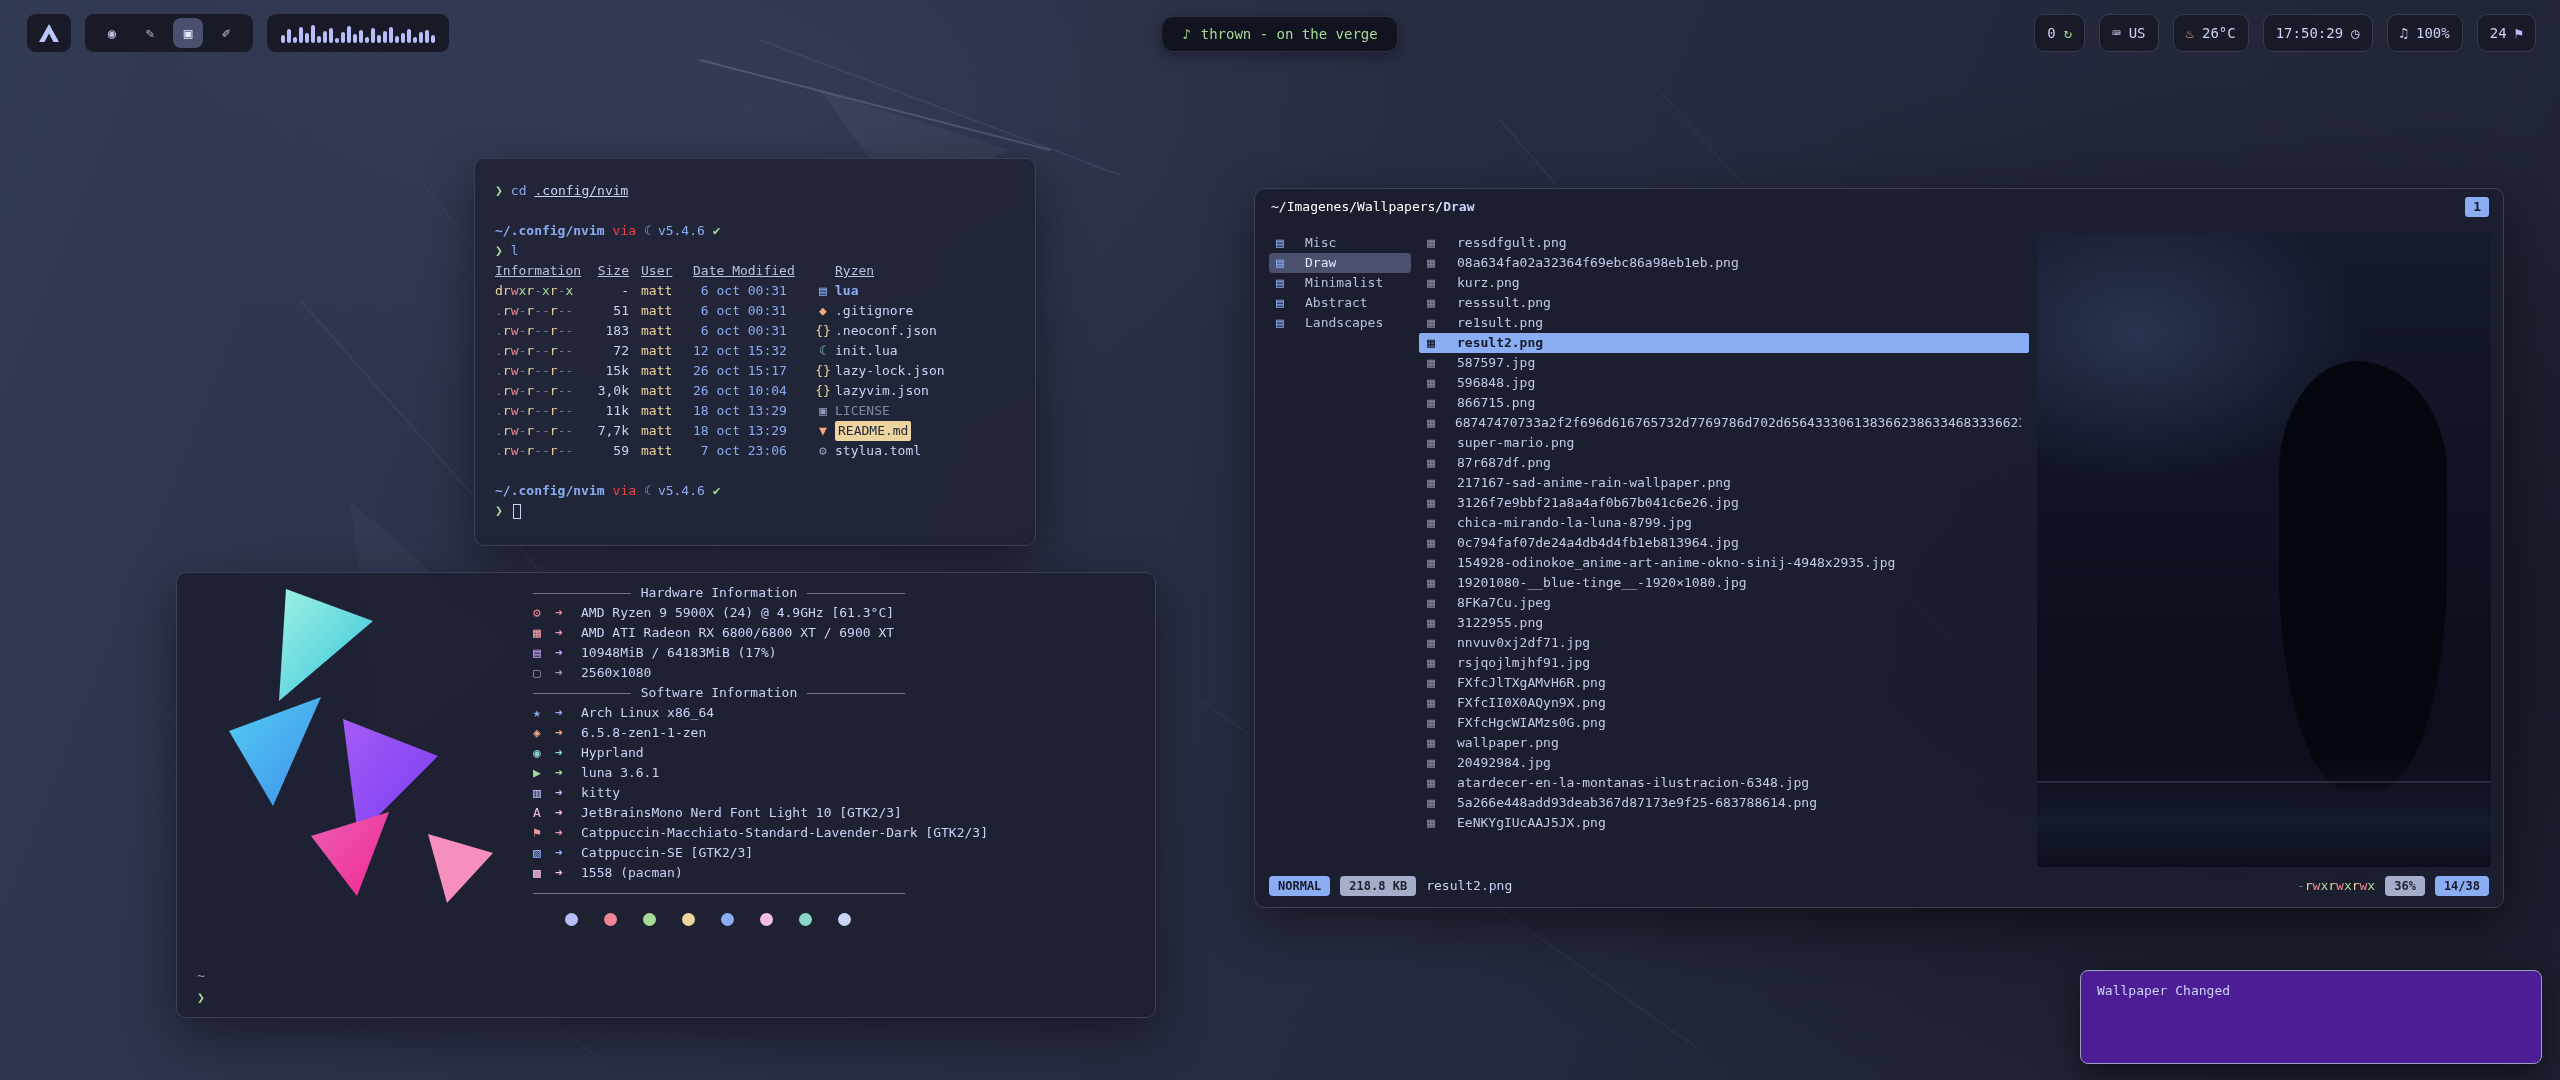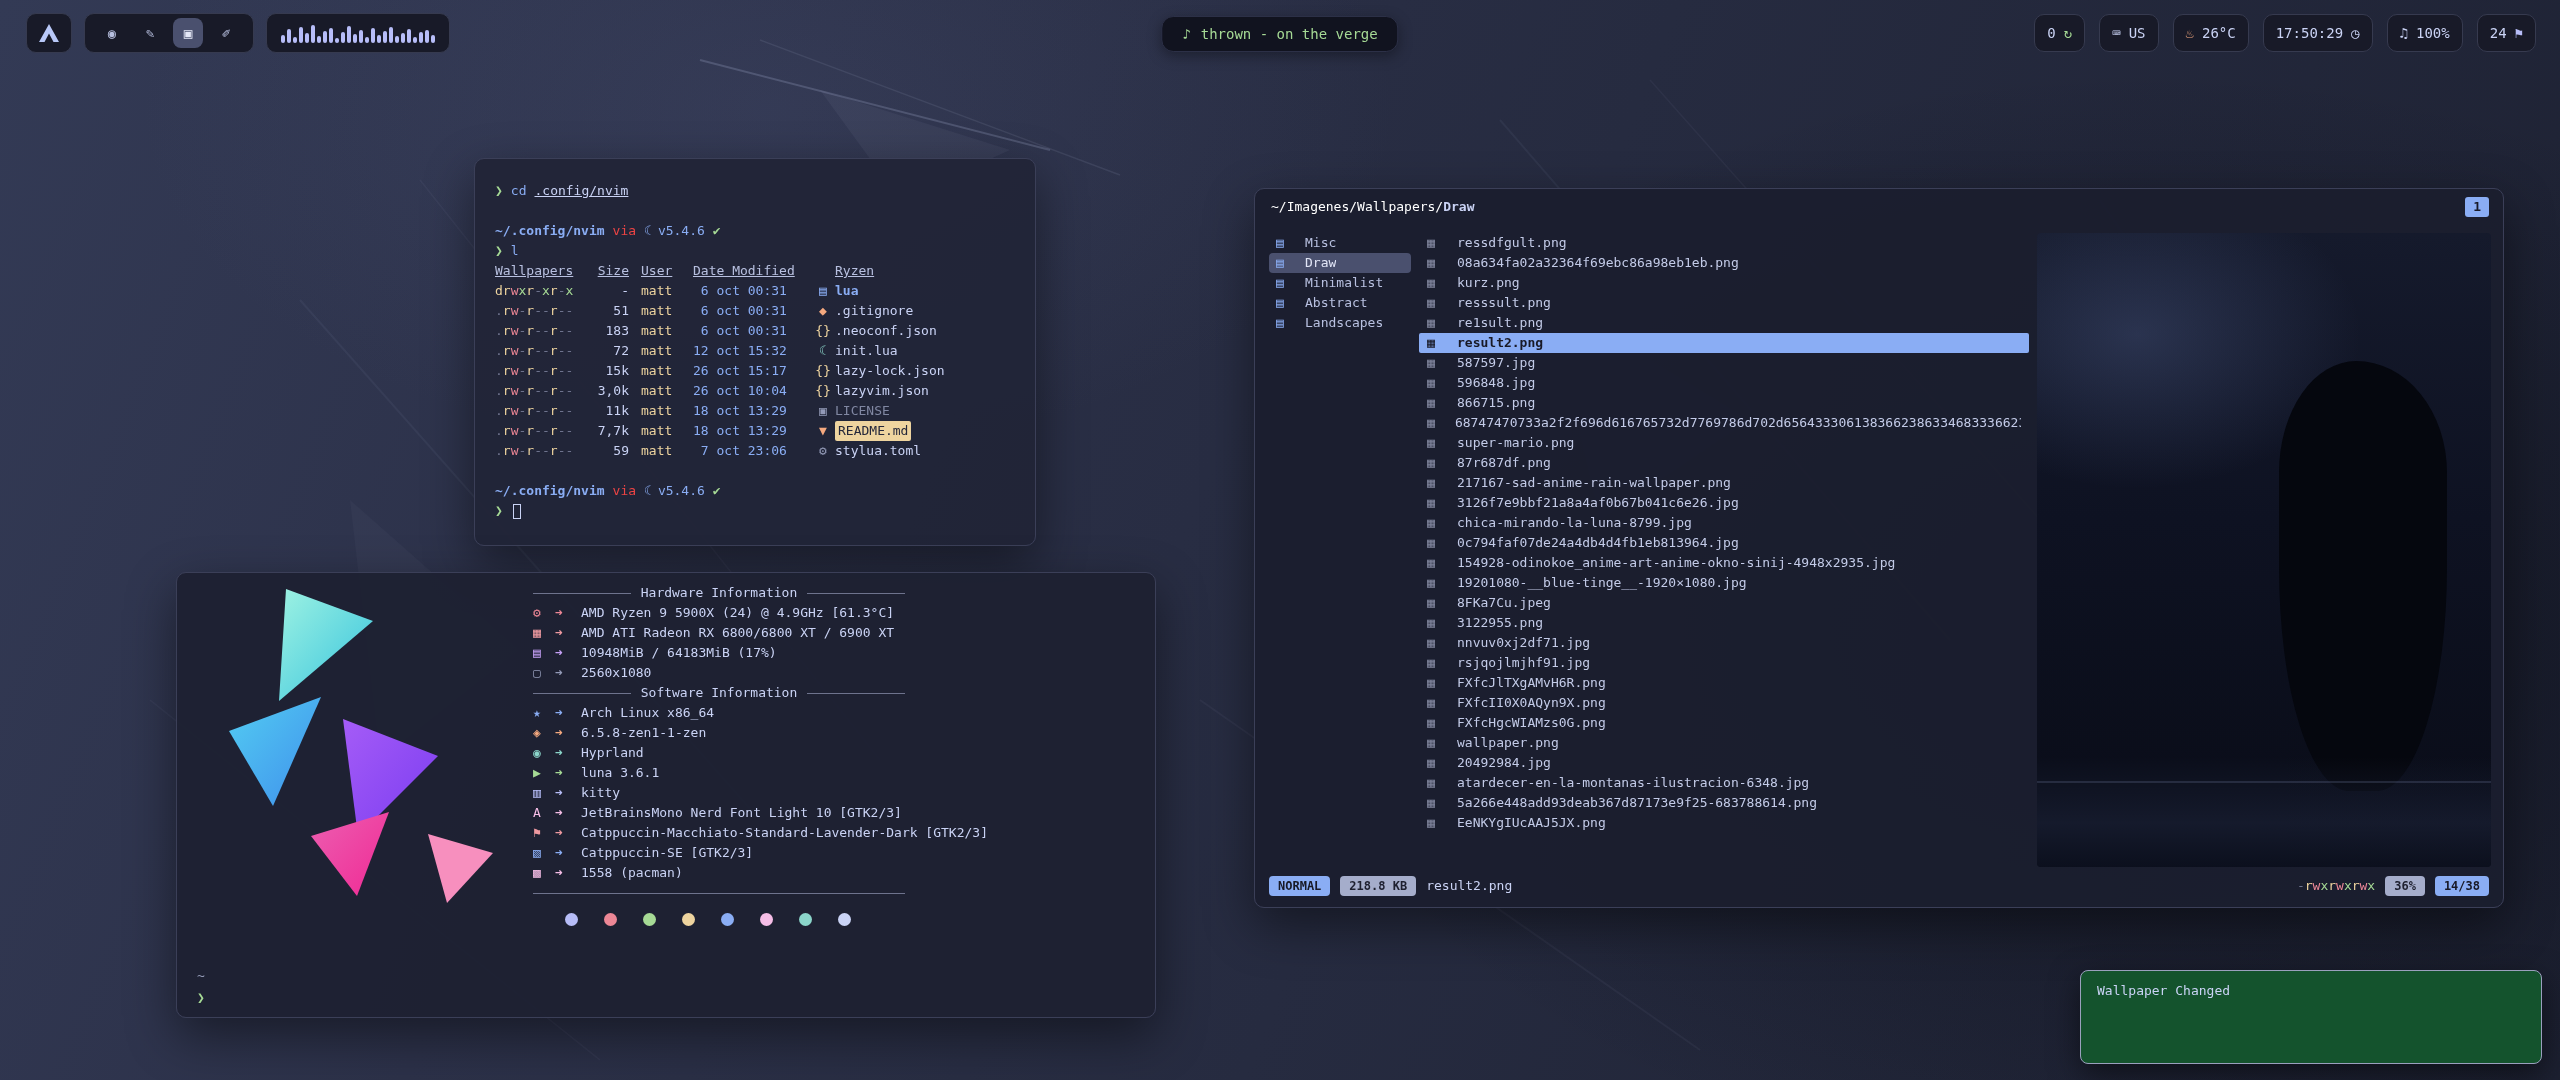--- a/index.html
+++ b/index.html
@@ -106,21 +106,21 @@
     background:linear-gradient(180deg,rgba(20,25,42,0) 0%,rgba(30,37,60,0.55) 60%,rgba(12,16,30,0.92) 100%)}
   .fm-status{position:absolute;left:14px;right:14px;bottom:10px;height:22px;display:flex;
     align-items:center;gap:10px}
   .chip{padding:0 9px;border-radius:4px;height:20px;display:flex;align-items:center;font-weight:bold;font-size:12px}
   .chip.blue{background:#8aadf4;color:#181926}
   .chip.gray{background:#a5adcb;color:#1e2030}
   .sfile{color:#cad3f5}
   .sright{margin-left:auto;display:flex;gap:10px;align-items:center}
 
   
-  .notif{position:absolute;left:2080px;top:970px;width:462px;height:94px;background:#14532d;
+  .notif{position:absolute;left:2080px;top:970px;width:462px;height:94px;background:#4c1d95;
     border:1px solid #9aa0bd;border-radius:8px;padding:12px 16px;box-shadow:0 10px 30px rgba(0,0,0,0.5);cursor:pointer}
   .notif-title{color:#cad3f5;font-size:13px;margin-bottom:8px}
   .notif-body{color:#9aa0bd;font-size:12px;line-height:16px;word-break:break-all}
 </style>
 </head>
 <body>
 
 <div class="wallpaper">
   <svg width="2560" height="1080">
     <g stroke="#c3cdf0" fill="none">
@@ -222,21 +222,21 @@
     <span class="p-green">❯</span><span class="cmd">cd</span><span class="arg">.config/nvim</span>
   </div>
   <div class="tline"></div>
   <div class="tline">
     <span class="path">~/.config/nvim</span><span class="via">via</span><span class="lua"><span>☾</span><span>v5.4.6</span></span><span class="check">✔</span>
   </div>
   <div class="tline">
     <span class="p-green">❯</span><span class="cmd">l</span>
   </div>
   <div class="trow thead">
-    <span class="c-perm"><u>Wallpapers</u></span>
+    <span class="c-perm"><u>Information</u></span>
     <span class="c-size"><u>Size</u></span>
     <span class="c-user"><u>User</u></span>
     <span class="c-date"><u>Date Modified</u></span>
     <span class="c-icon"></span>
     <span class="c-name"><u>Ryzen</u></span>
   </div>
   <div id="ls-rows">
       <div class="trow"><span class="c-perm"><span style="color: rgb(238, 212, 159);">d</span><span style="color: rgb(238, 212, 159);">r</span><span style="color: rgb(237, 135, 150);">w</span><span style="color: rgb(166, 218, 149);">x</span><span style="color: rgb(238, 212, 159);">r</span><span style="color: rgb(110, 115, 141);">-</span><span style="color: rgb(166, 218, 149);">x</span><span style="color: rgb(238, 212, 159);">r</span><span style="color: rgb(110, 115, 141);">-</span><span style="color: rgb(166, 218, 149);">x</span></span><span class="c-size">-</span><span class="c-user">matt</span><span class="c-date"> 6 oct 00:31</span><span class="c-icon" style="color: rgb(138, 173, 244);">▤</span><span class="c-name" style="color: rgb(138, 173, 244); font-weight: bold;">lua</span></div>
       <div class="trow"><span class="c-perm"><span style="color: rgb(110, 115, 141);">.</span><span style="color: rgb(238, 212, 159);">r</span><span style="color: rgb(237, 135, 150);">w</span><span style="color: rgb(110, 115, 141);">-</span><span style="color: rgb(238, 212, 159);">r</span><span style="color: rgb(110, 115, 141);">-</span><span style="color: rgb(110, 115, 141);">-</span><span style="color: rgb(238, 212, 159);">r</span><span style="color: rgb(110, 115, 141);">-</span><span style="color: rgb(110, 115, 141);">-</span></span><span class="c-size">51</span><span class="c-user">matt</span><span class="c-date"> 6 oct 00:31</span><span class="c-icon" style="color: rgb(245, 169, 127);">◆</span><span class="c-name">.gitignore</span></div>
       <div class="trow"><span class="c-perm"><span style="color: rgb(110, 115, 141);">.</span><span style="color: rgb(238, 212, 159);">r</span><span style="color: rgb(237, 135, 150);">w</span><span style="color: rgb(110, 115, 141);">-</span><span style="color: rgb(238, 212, 159);">r</span><span style="color: rgb(110, 115, 141);">-</span><span style="color: rgb(110, 115, 141);">-</span><span style="color: rgb(238, 212, 159);">r</span><span style="color: rgb(110, 115, 141);">-</span><span style="color: rgb(110, 115, 141);">-</span></span><span class="c-size">183</span><span class="c-user">matt</span><span class="c-date"> 6 oct 00:31</span><span class="c-icon" style="color: rgb(238, 212, 159);">{}</span><span class="c-name">.neoconf.json</span></div>

